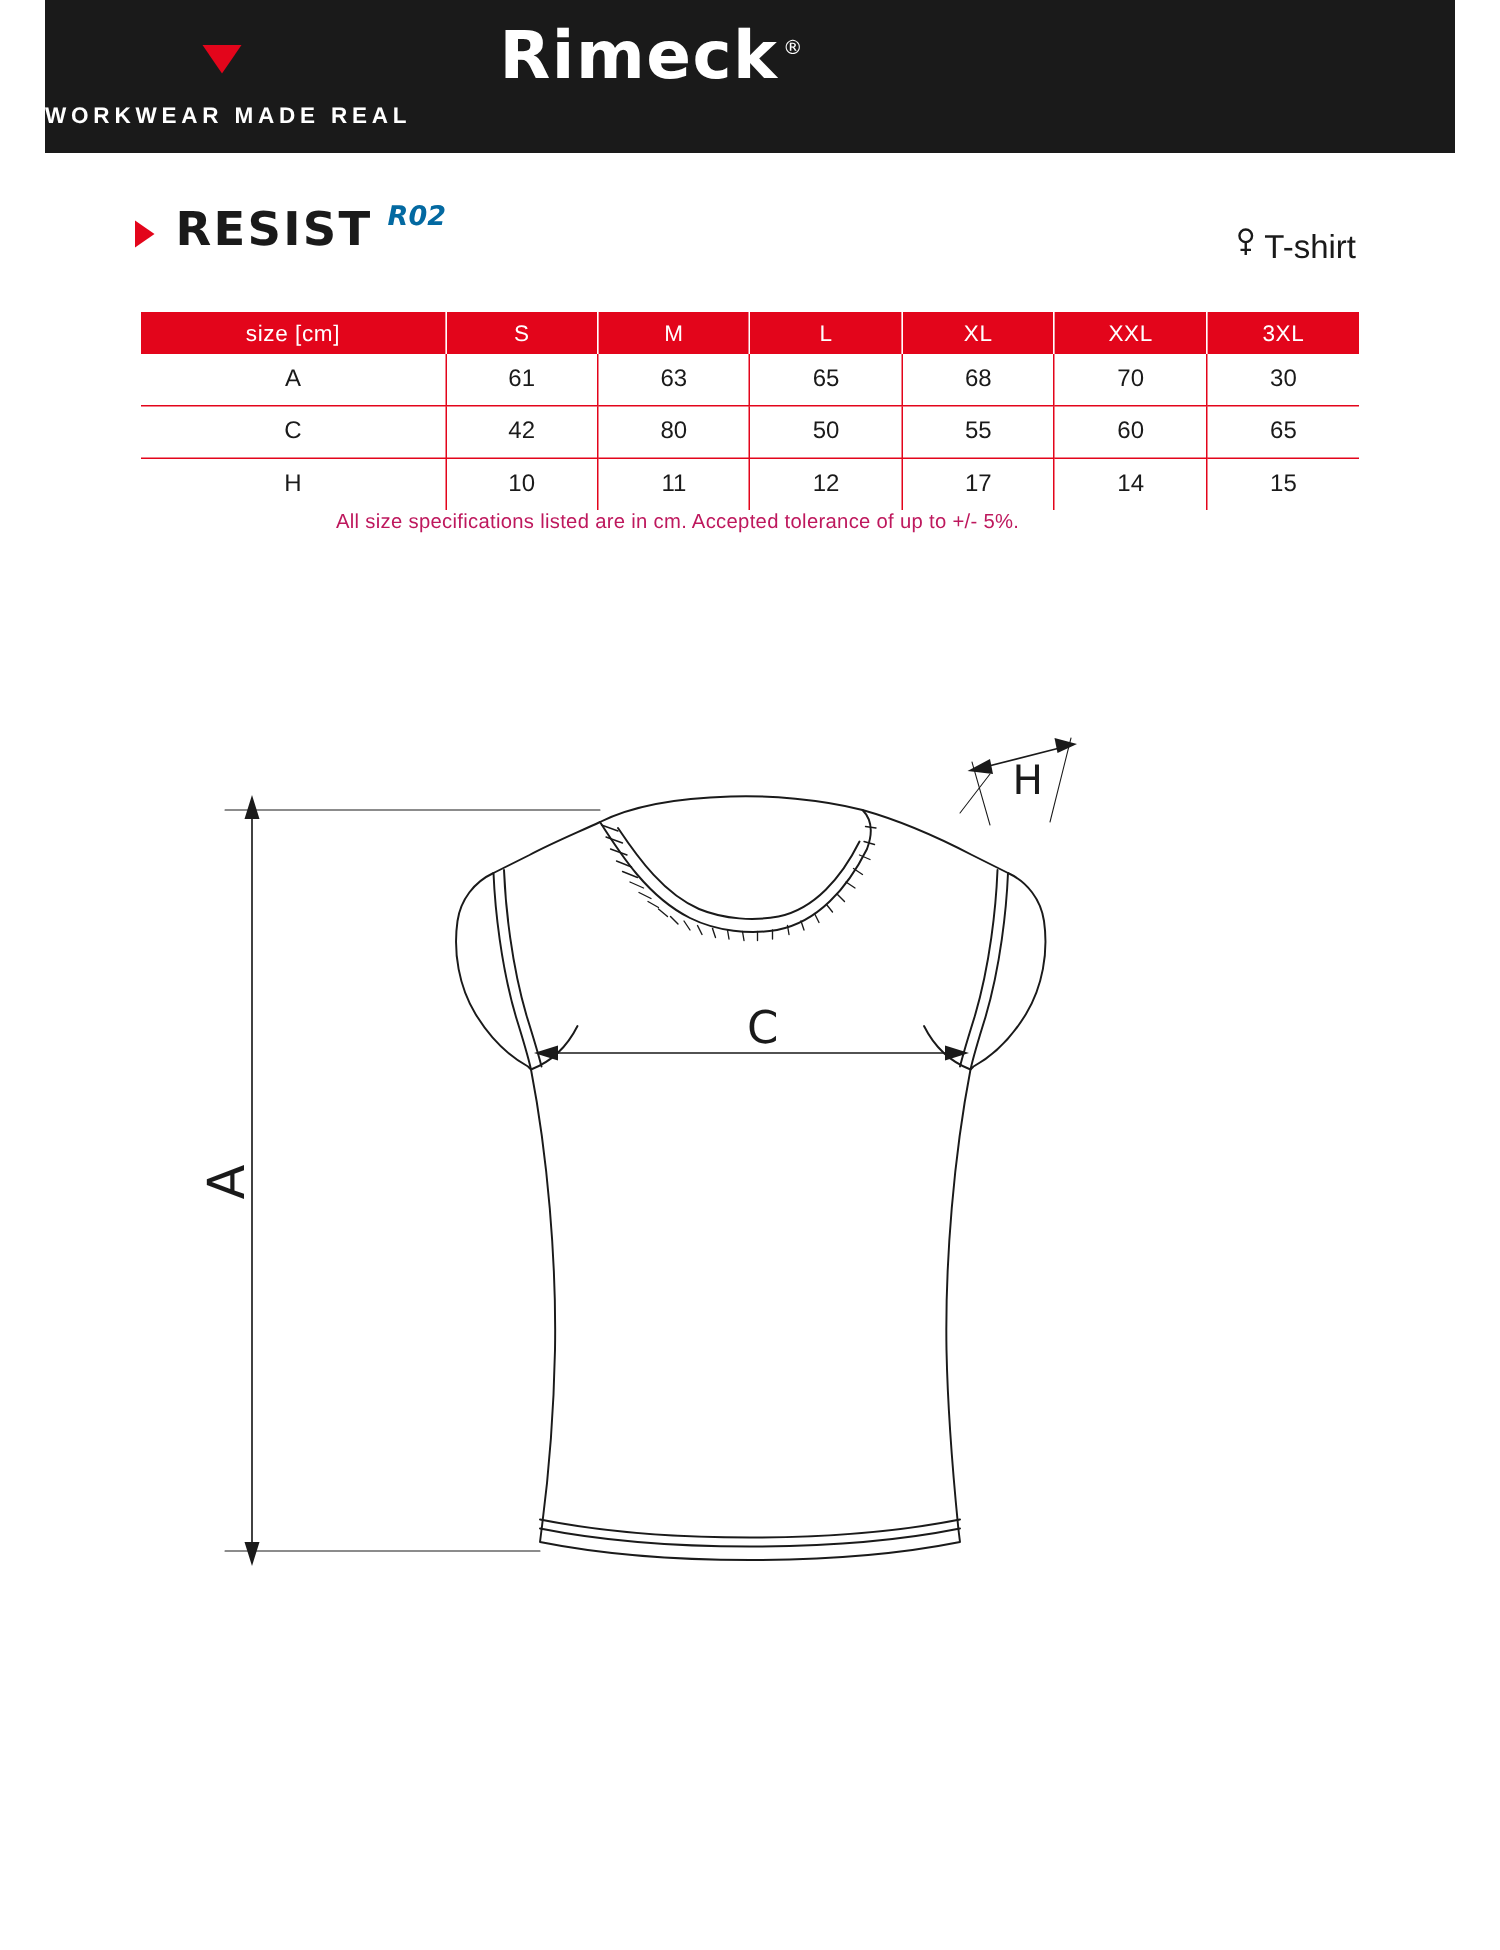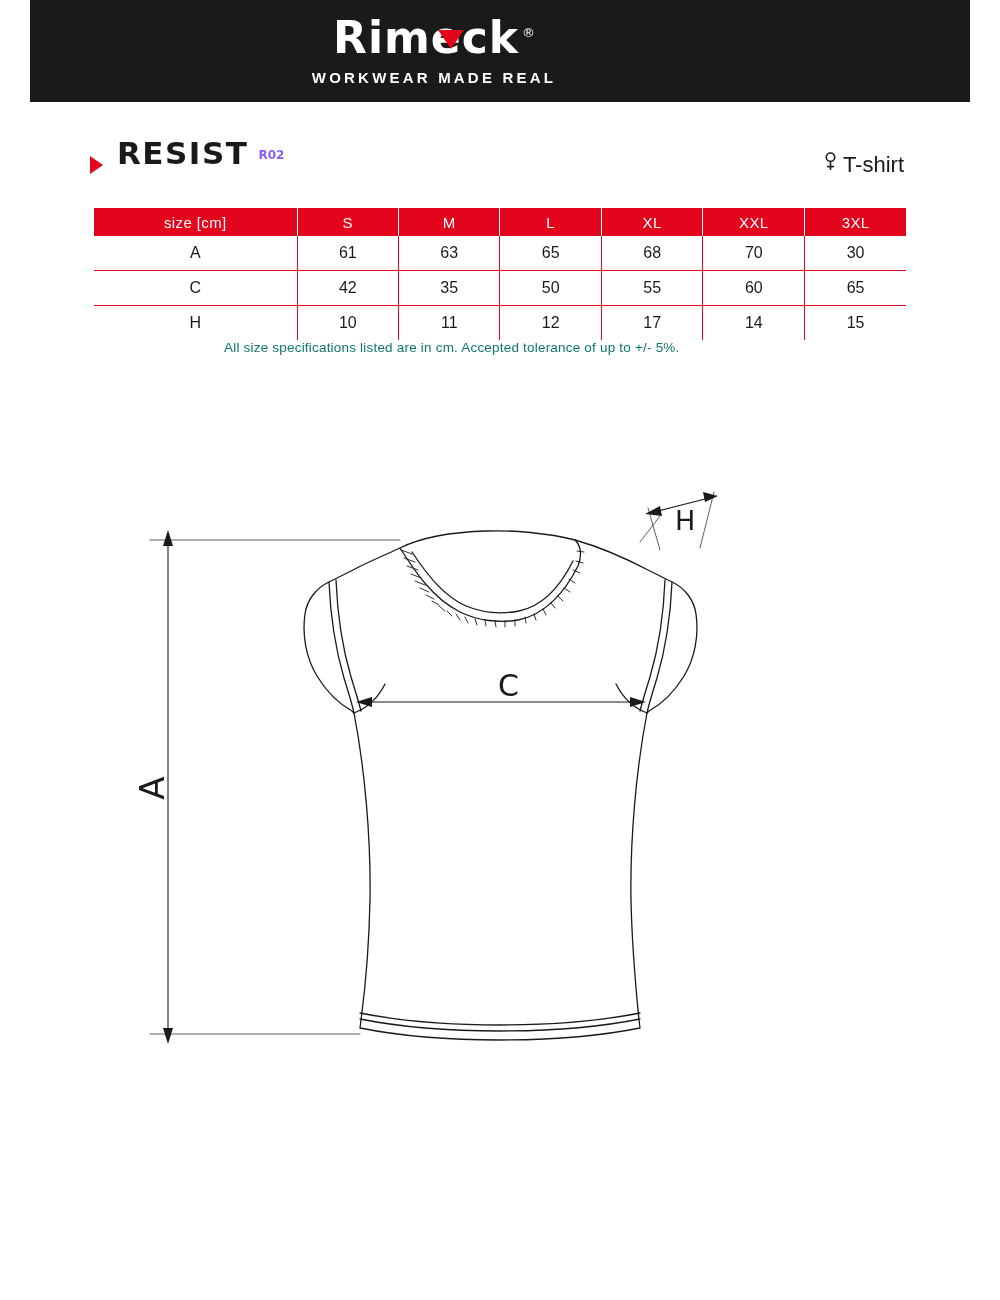--- a/index.html
+++ b/index.html
@@ -26,21 +26,20 @@
     background: #1a1a1a;
   }
   .logo-wrap {
     position: absolute;
     left: 0;
     top: 0;
     width: 808px;
     height: 102px;
     display: flex;
     flex-direction: column;
-    align-items: center;
     justify-content: center;
   }
   .logo-main {
     display: flex;
     align-items: baseline;
     justify-content: center;
     position: relative;
   }
   .logo-text {
     font-family: "DejaVu Sans", sans-serif;
@@ -76,21 +75,21 @@
     letter-spacing: 3.2px;
     color: #ffffff;
   }
 
   
   .title-row {
     position: absolute;
     left: 90px;
     top: 135px;
     display: flex;
-    align-items: flex-end;
+    align-items: center;
   }
   .title-arrow {
     width: 0;
     height: 0;
     border-top: 9px solid transparent;
     border-bottom: 9px solid transparent;
     border-left: 13px solid #e3051b;
     margin-right: 14px;
     position: relative;
     top: 3px;
@@ -98,25 +97,26 @@
   .title-name {
     font-family: "DejaVu Sans", sans-serif;
     font-weight: bold;
     font-size: 31px;
     letter-spacing: 1.5px;
     color: #1a1a1a;
   }
   .title-code {
     font-family: "DejaVu Sans", sans-serif;
     font-weight: bold;
-    font-size: 12px;
-    color: #8b5cf6;
+    font-size: 18px;
+    color: #0369a1;
     margin-left: 10px;
     position: relative;
     top: -9px;
+    font-style: italic;
   }
 
   .garment-type {
     position: absolute;
     right: 96px;
     top: 152px;
     display: flex;
     align-items: flex-start;
     font-size: 22px;
     color: #1a1a1a;
@@ -160,21 +160,21 @@
   .size-table td:last-child { border-right: none; }
   .size-table tr:last-child td { border-bottom: none; }
   .col-label { width: 206px; }
   .col-size { width: 101px; }
 
   .table-note {
     position: absolute;
     left: 224px;
     top: 340px;
     font-size: 13.5px;
-    color: #0f766e;
+    color: #be185d;
     letter-spacing: 0.2px;
   }
 
   
   .drawing {
     position: absolute;
     left: 0;
     top: 430px;
     width: 1000px;
     height: 680px;
@@ -252,21 +252,21 @@
       <td>61</td>
       <td>63</td>
       <td>65</td>
       <td>68</td>
       <td>70</td>
       <td>30</td>
     </tr>
     <tr>
       <td>C</td>
       <td>42</td>
-      <td>35</td>
+      <td>80</td>
       <td>50</td>
       <td>55</td>
       <td>60</td>
       <td>65</td>
     </tr>
     <tr>
       <td>H</td>
       <td>10</td>
       <td>11</td>
       <td>12</td>

